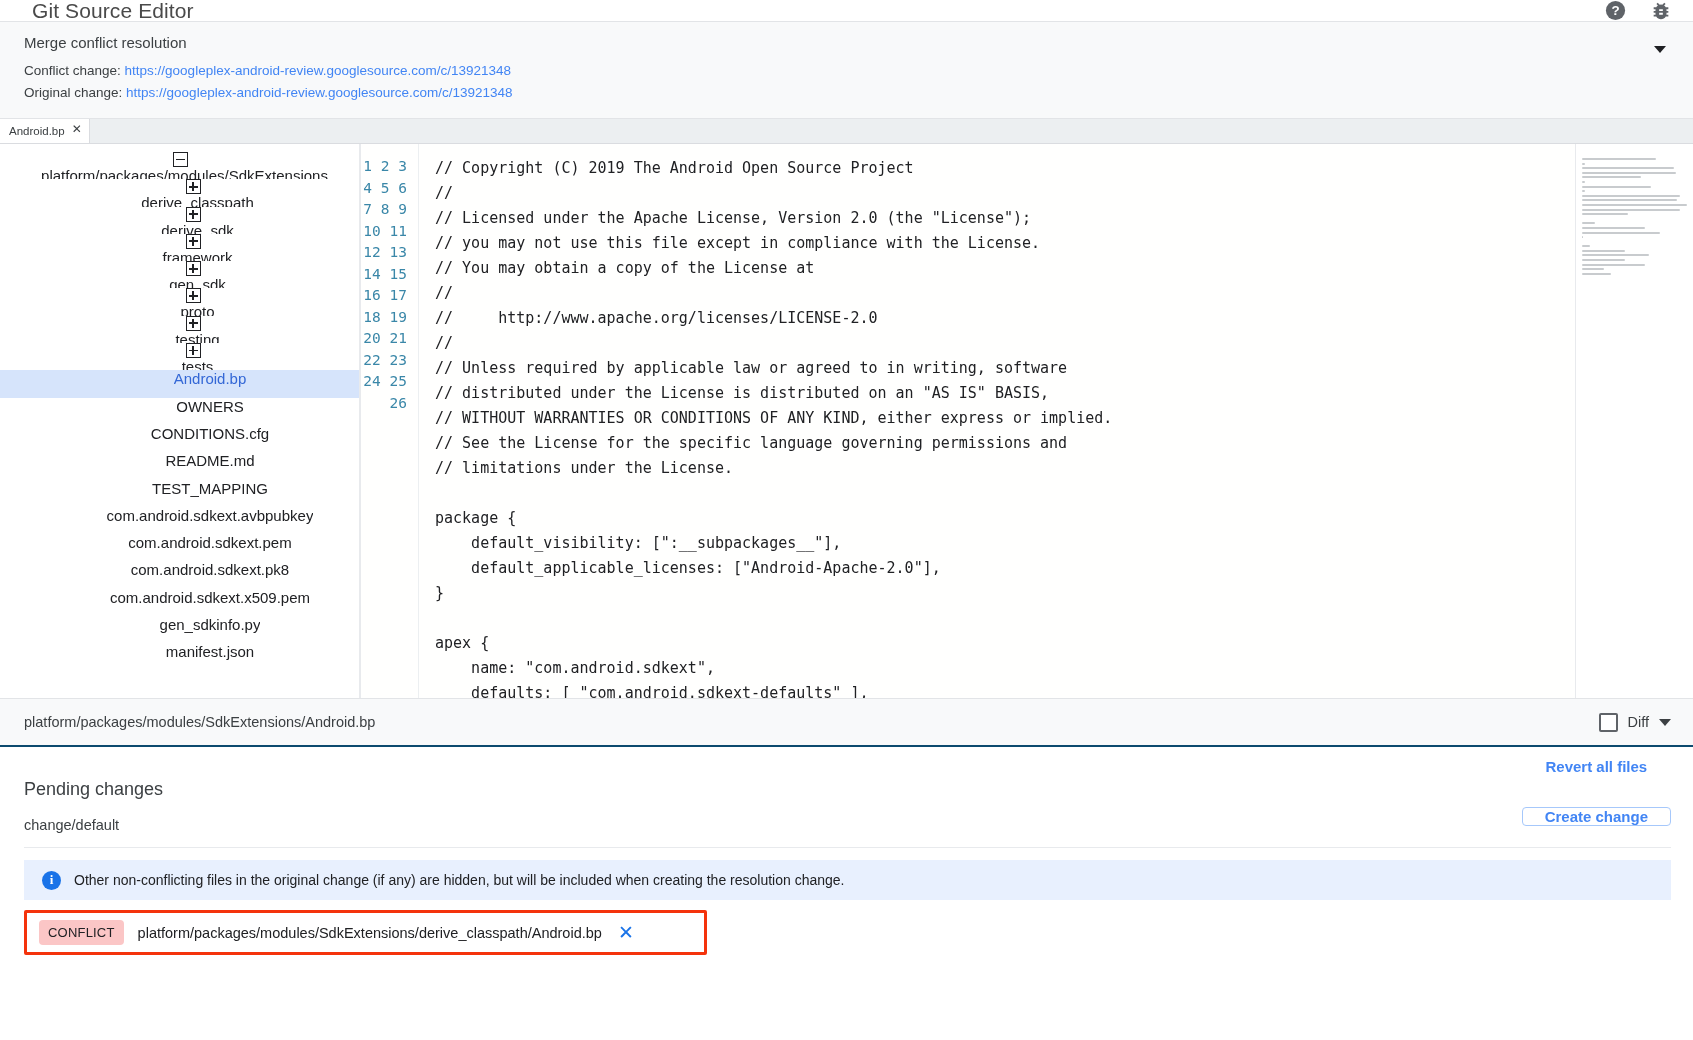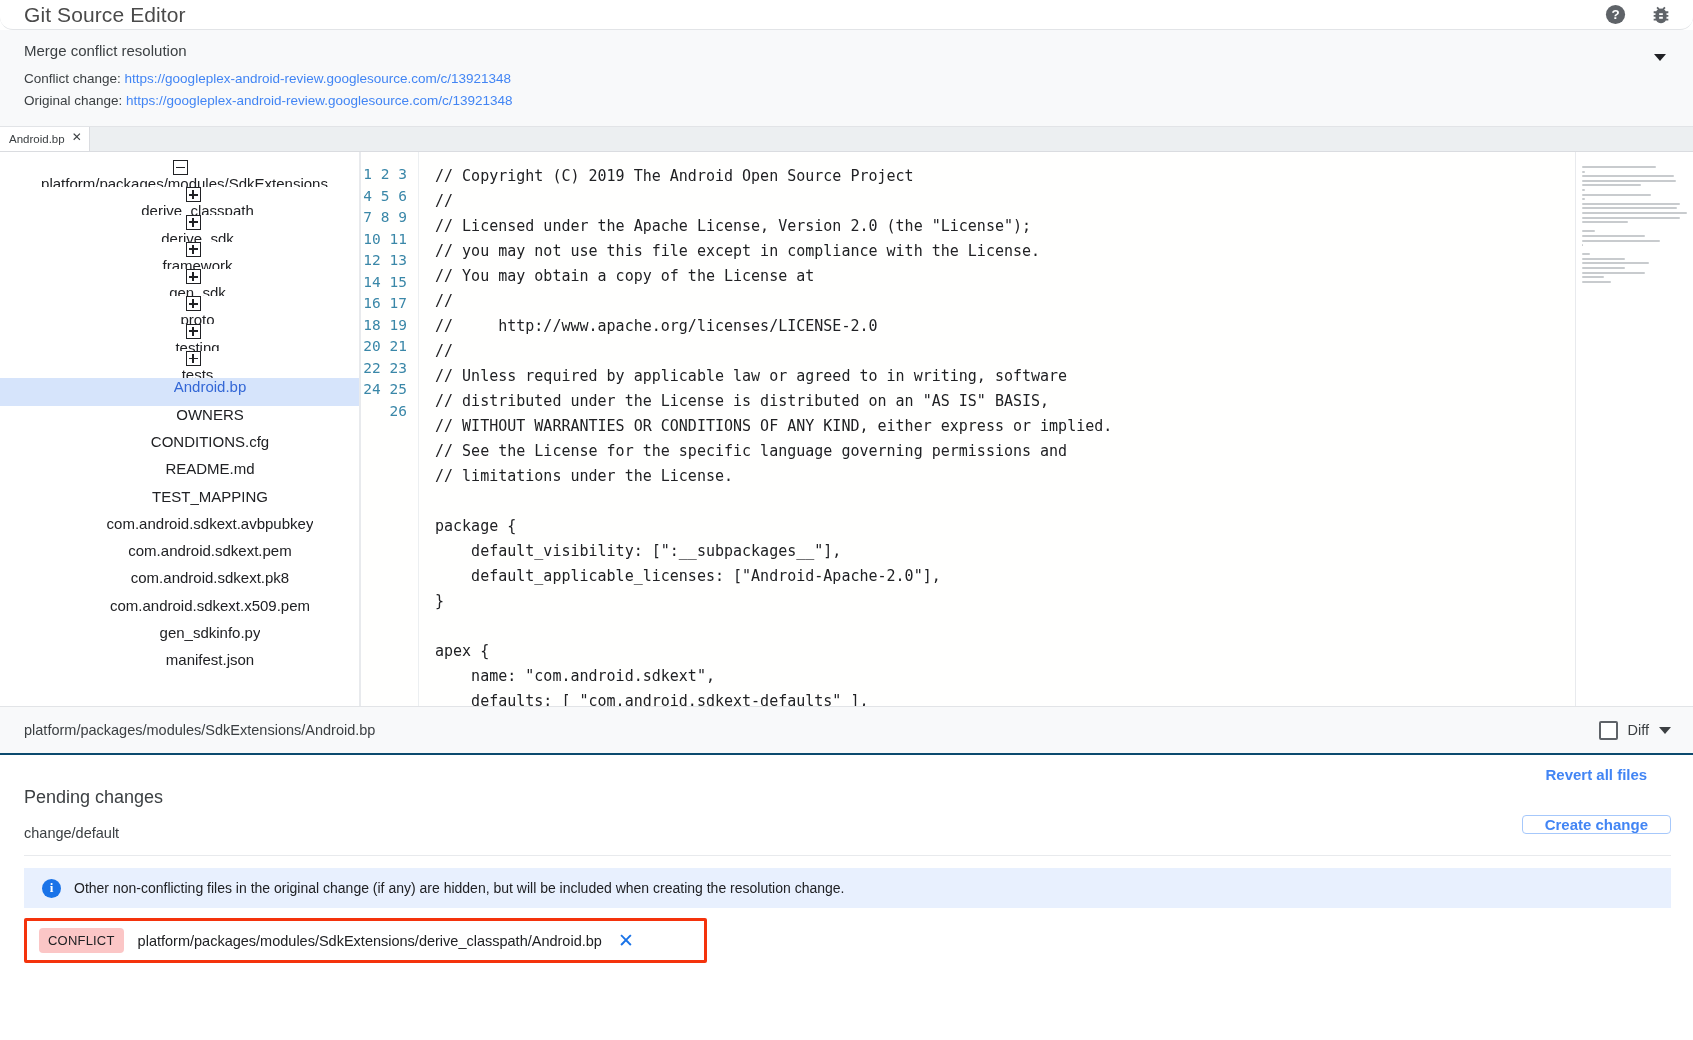--- a/index.html
+++ b/index.html
@@ -6,27 +6,26 @@
   html, body {
     width: 1693px; height: 1040px;
     background: #ffffff;
     font-family: "Liberation Sans", sans-serif;
     overflow: hidden;
   }
   body { position: relative; }
 
   
   .appbar {
-    height: 30px;
-    display: flex; align-items: center;
-    padding: 0 20px 0 24px;
+    height: 22px;
+    display: flex; align-items: center;
+    padding: 0 20px 0 32px;
     background: #ffffff;
     border-bottom: 1px solid #e2e4e7;
     position: relative;
-    border-radius: 13px;
   }
   .app-title {
     font-size: 21px;
     color: #4a4a4a;
     letter-spacing: .1px;
   }
   .appbar-actions {
     margin-left: auto;
     display: flex; align-items: center; gap: 22px;
   }

